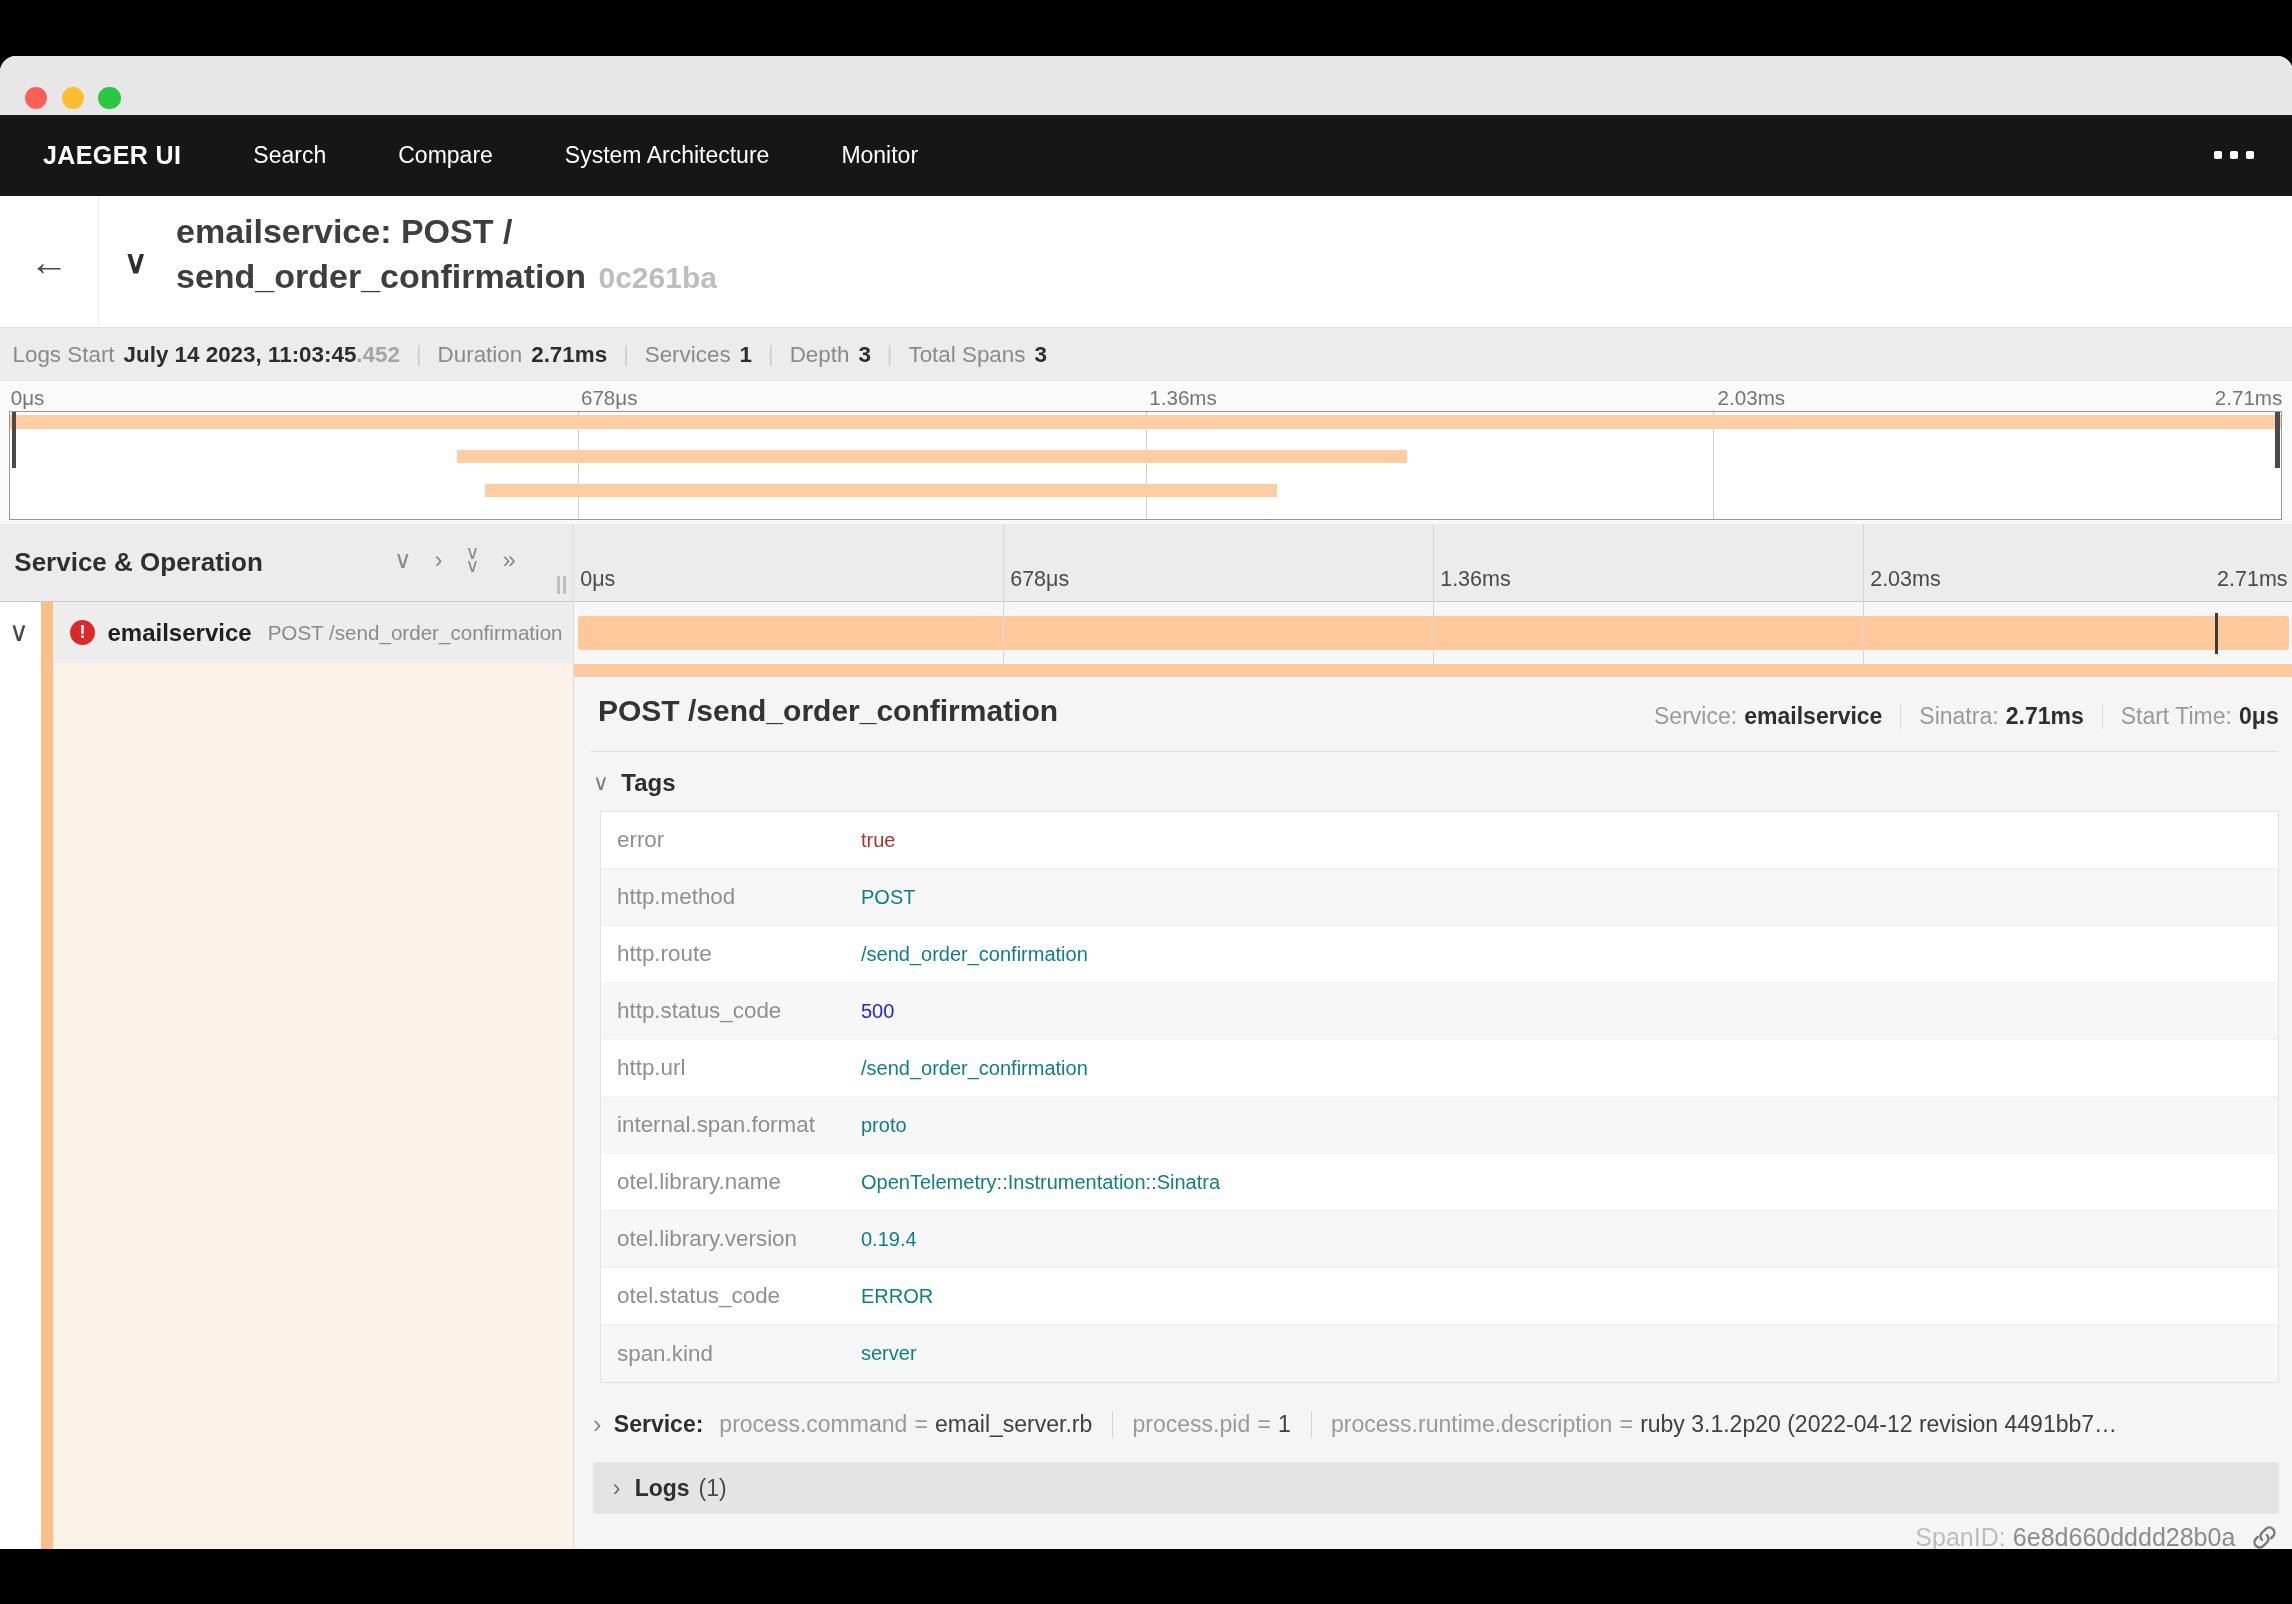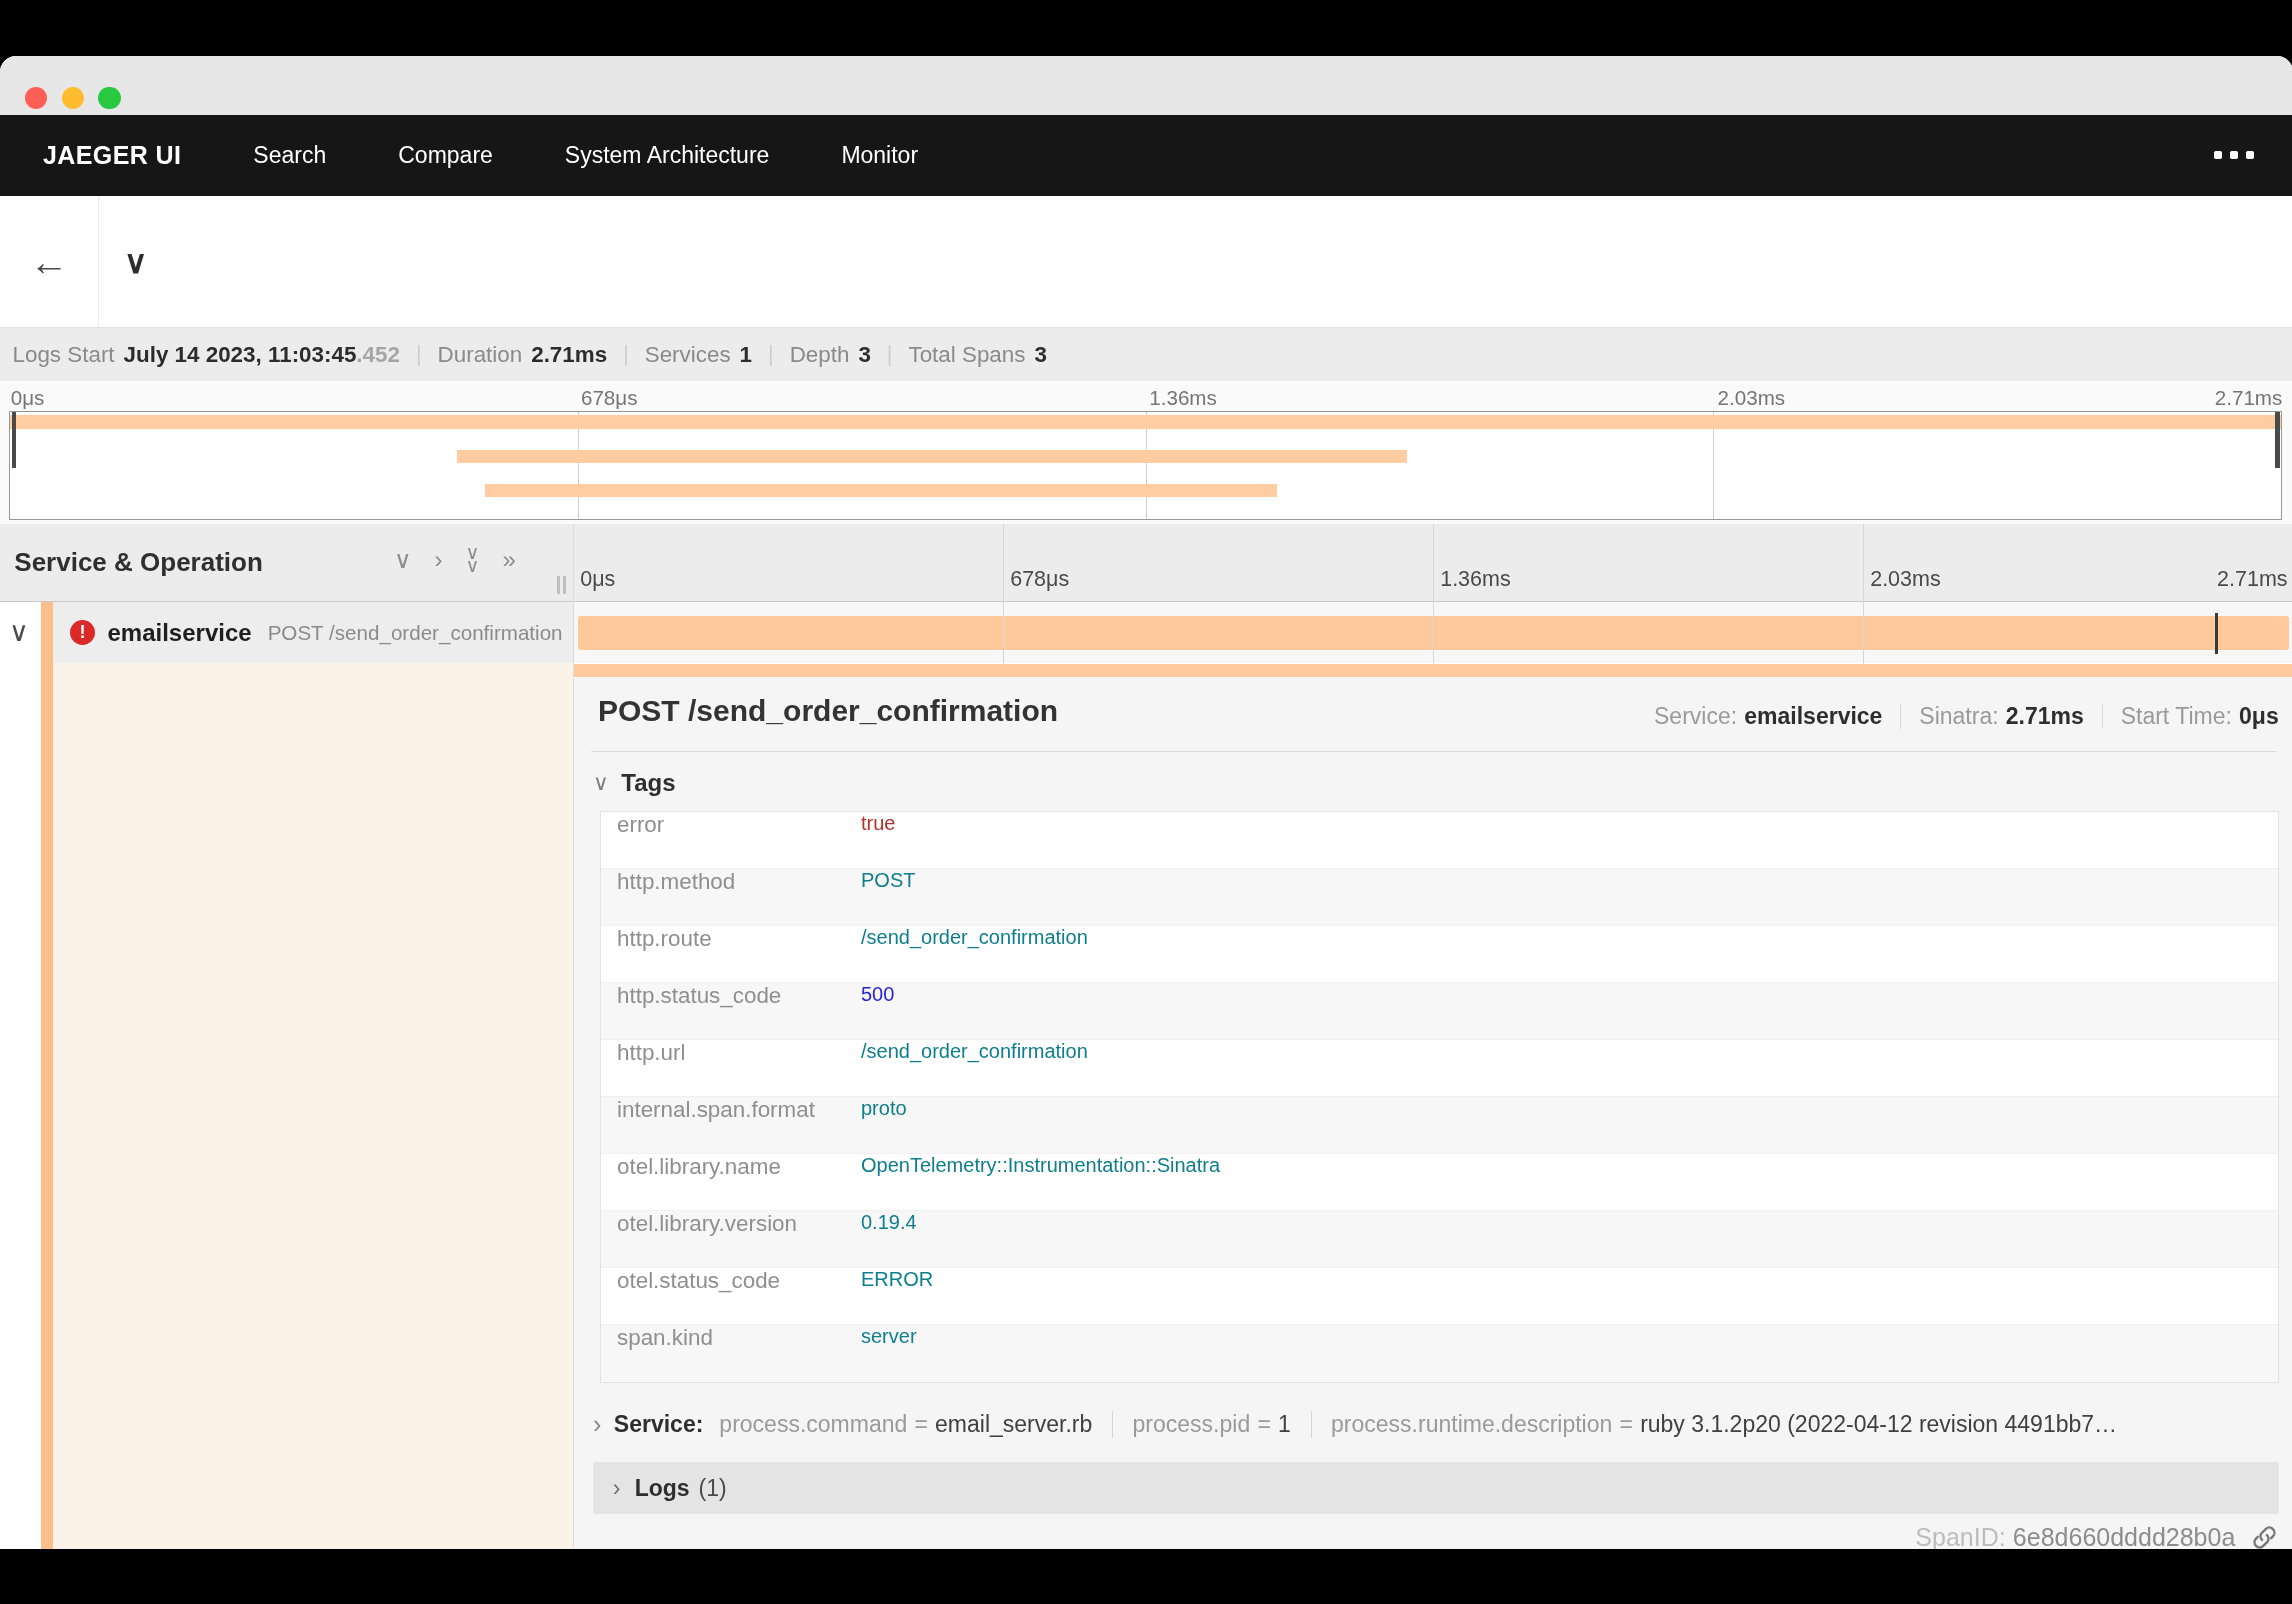--- a/index.html
+++ b/index.html
@@ -104,21 +104,21 @@
   .det-meta .lbl { color:#9a9a9a; margin-right:7.2px; }
   .det-meta .val { color:#2e2e2e; font-weight:bold; }
   .det-sep { width:0.9px; height:25px; background:#d8d8d8; margin:0 18px; }
   .det-divider { position:absolute; left:591px; right:16px; top:695px; height:0.9px; background:#dcdcdc; }
 
   .tags-head { position:absolute; left:593px; top:713px; display:flex; align-items:center; gap:12.5px; }
   .tags-caret { font-size:21.5px; color:#7d7d7d; }
   .tags-label { font-size:24px; font-weight:bold; color:#2e2e2e; }
 
   .tag-table { position:absolute; left:600px; top:755px; width:1679px; border:0.9px solid #e3e3e3; background:#fff; }
-  .tag-row { display:flex; height:57px; border-bottom:0.9px solid #f0f0f0; }
+  .tag-row { display:flex; height:57px; align-items:center; border-bottom:0.9px solid #f0f0f0; }
   .tag-row:nth-child(even) { background:#f7f7f7; }
   .tag-row:last-child { border-bottom:none; }
   .tag-key { width:260px; padding-left:16px; font-size:22.4px; color:#8f8f8f; }
   .tag-value { font-family:Liberation Sans, sans-serif; font-size:20px; }
 
   .process-line { position:absolute; left:593px; top:1349px; width:1688px; height:39px;
     display:flex; align-items:center; font-size:23px; white-space:nowrap; overflow:hidden; }
   .proc-caret { color:#8a8a8a; font-size:25px; margin-right:12.5px; }
   .proc-label { font-weight:bold; color:#2e2e2e; margin-right:16px; }
   .proc-key { color:#9a9a9a; }
@@ -165,20 +165,26 @@
           <i></i>
           <i></i>
         </div>
     </div>
 
     <div class="trace-header">
       <div class="back-btn">
         <span>←</span>
       </div>
       <span class="collapse-caret">∨</span>
+      <div class="trace-title">
+        <div>emailservice: POST /</div>
+        <div>
+          <span>send_order_confirmation</span><span class="trace-id">0c261ba</span>
+        </div>
+      </div>
 
       <div class="find-wrap">
         <input class="find-input" placeholder="Find..." style="">
         <div class="find-tool">
           <span>◎</span>
         </div>
         <div class="find-tool">
           <span>∧</span>
         </div>
         <div class="find-tool">

